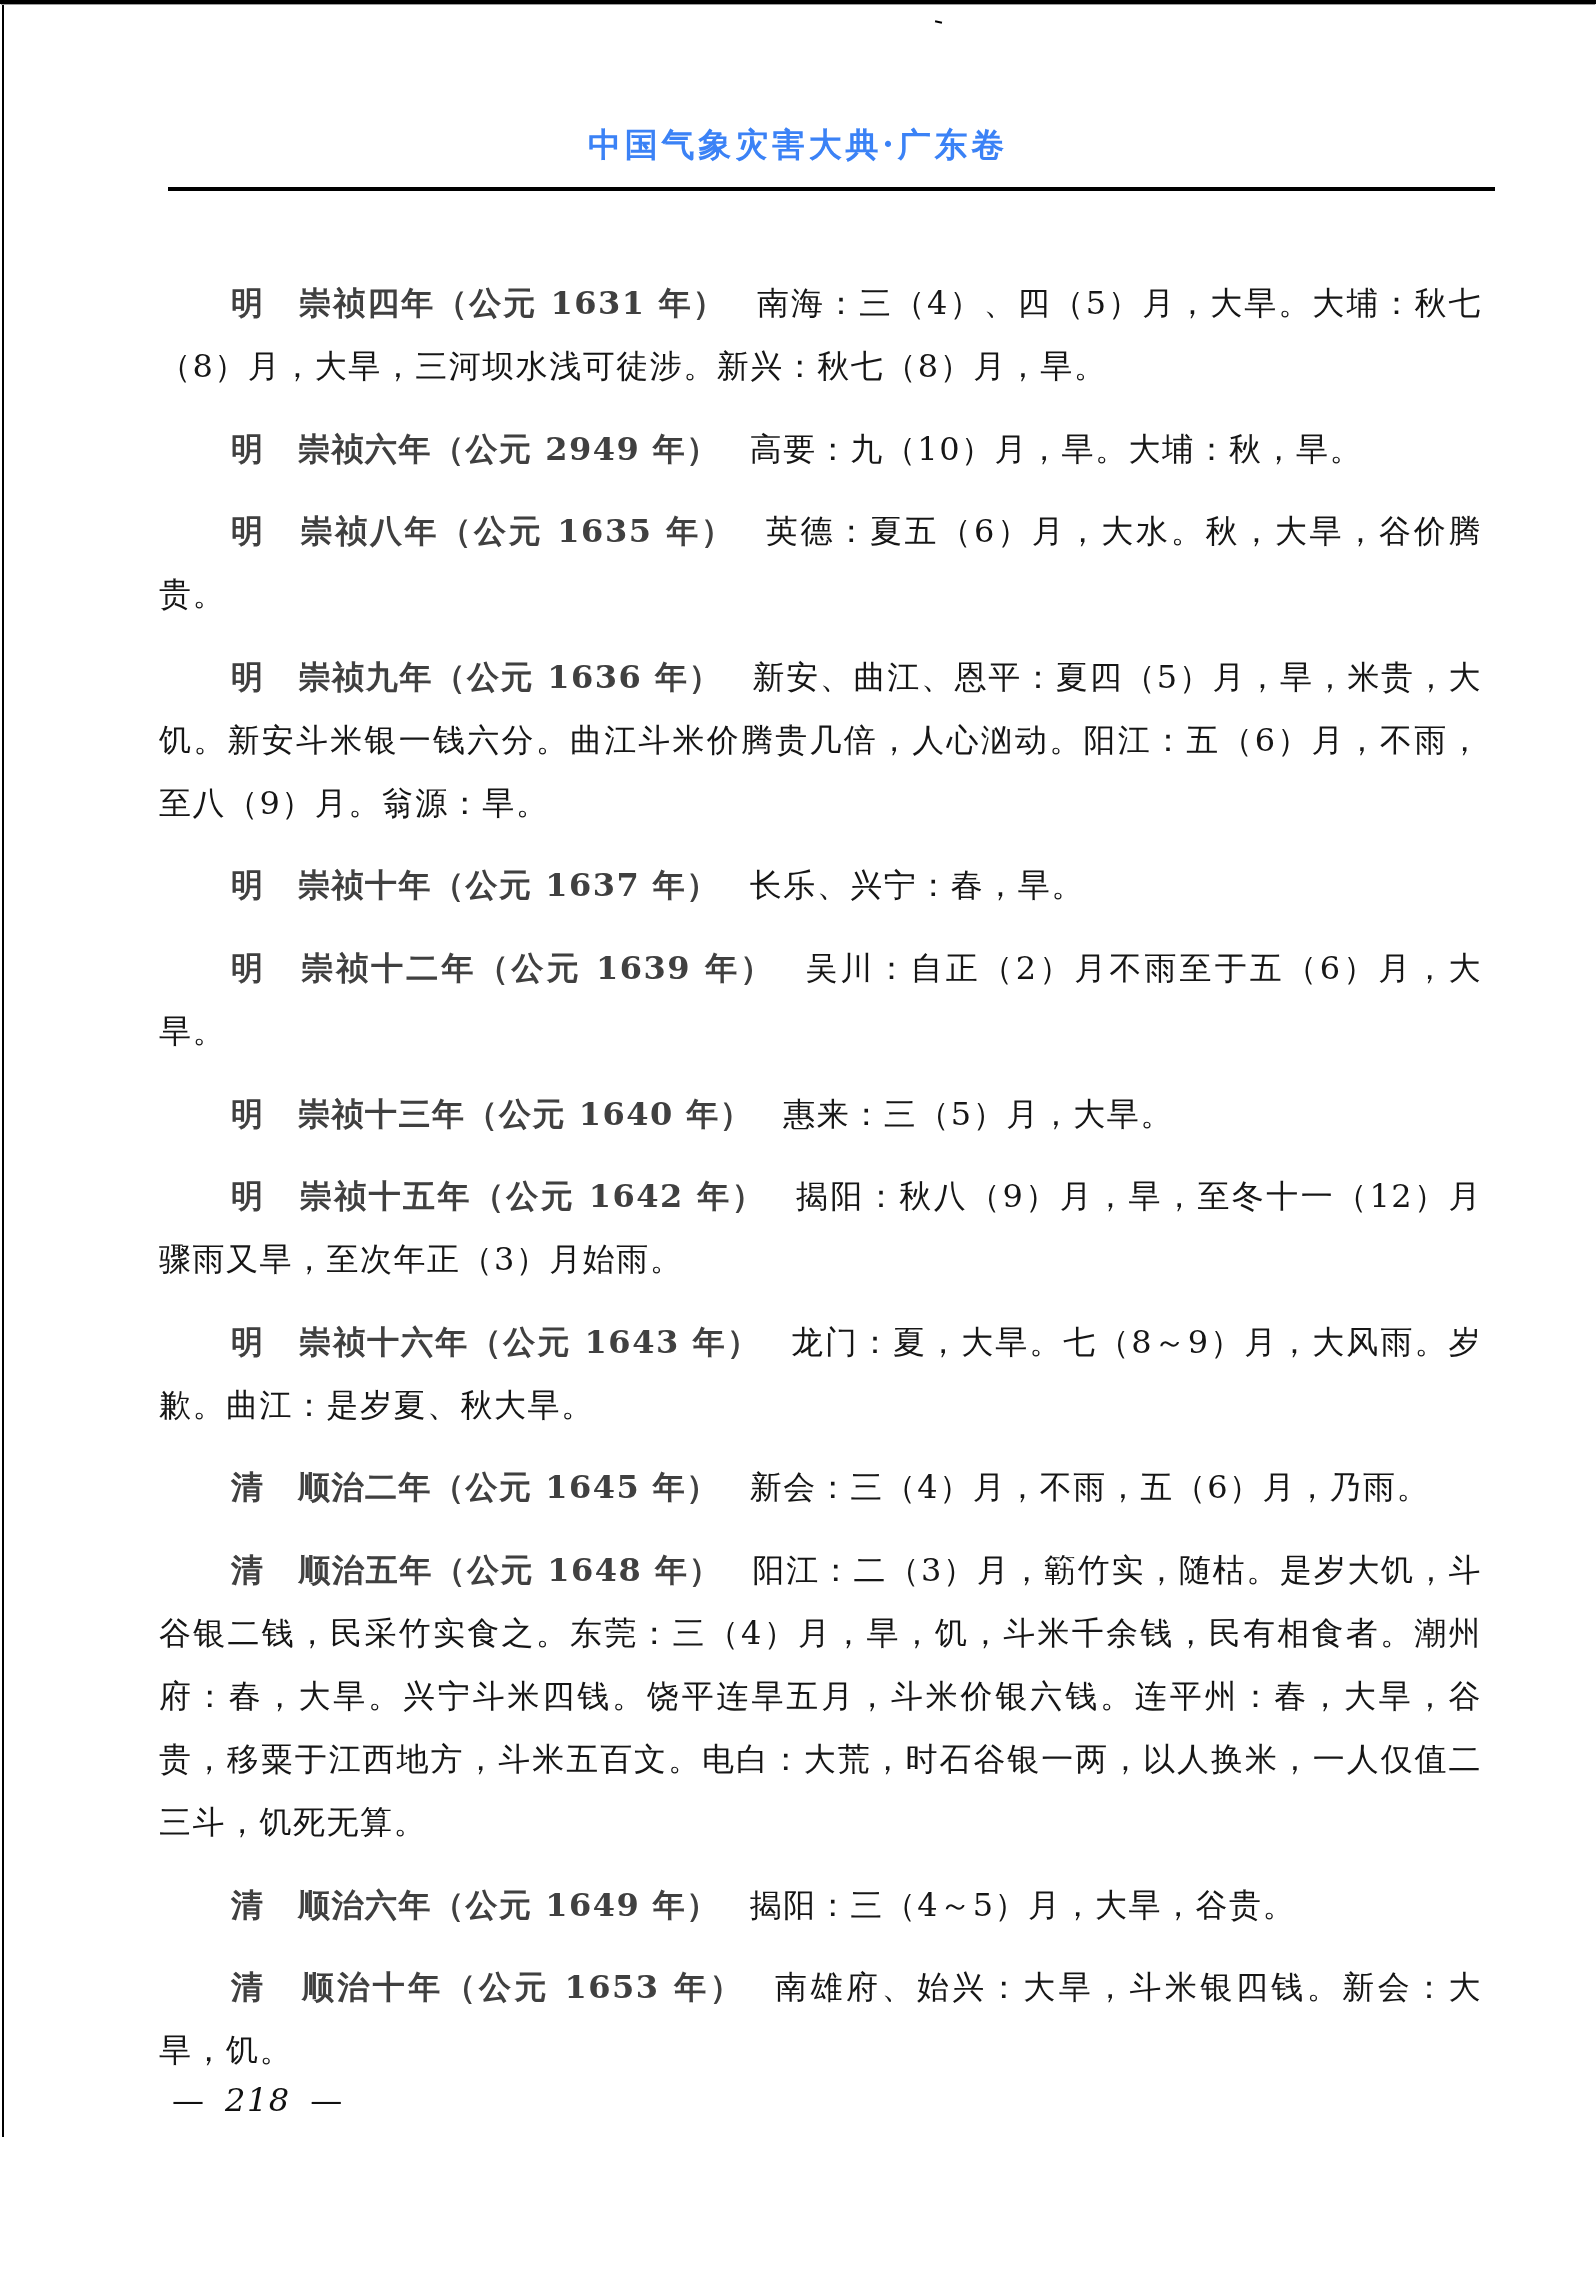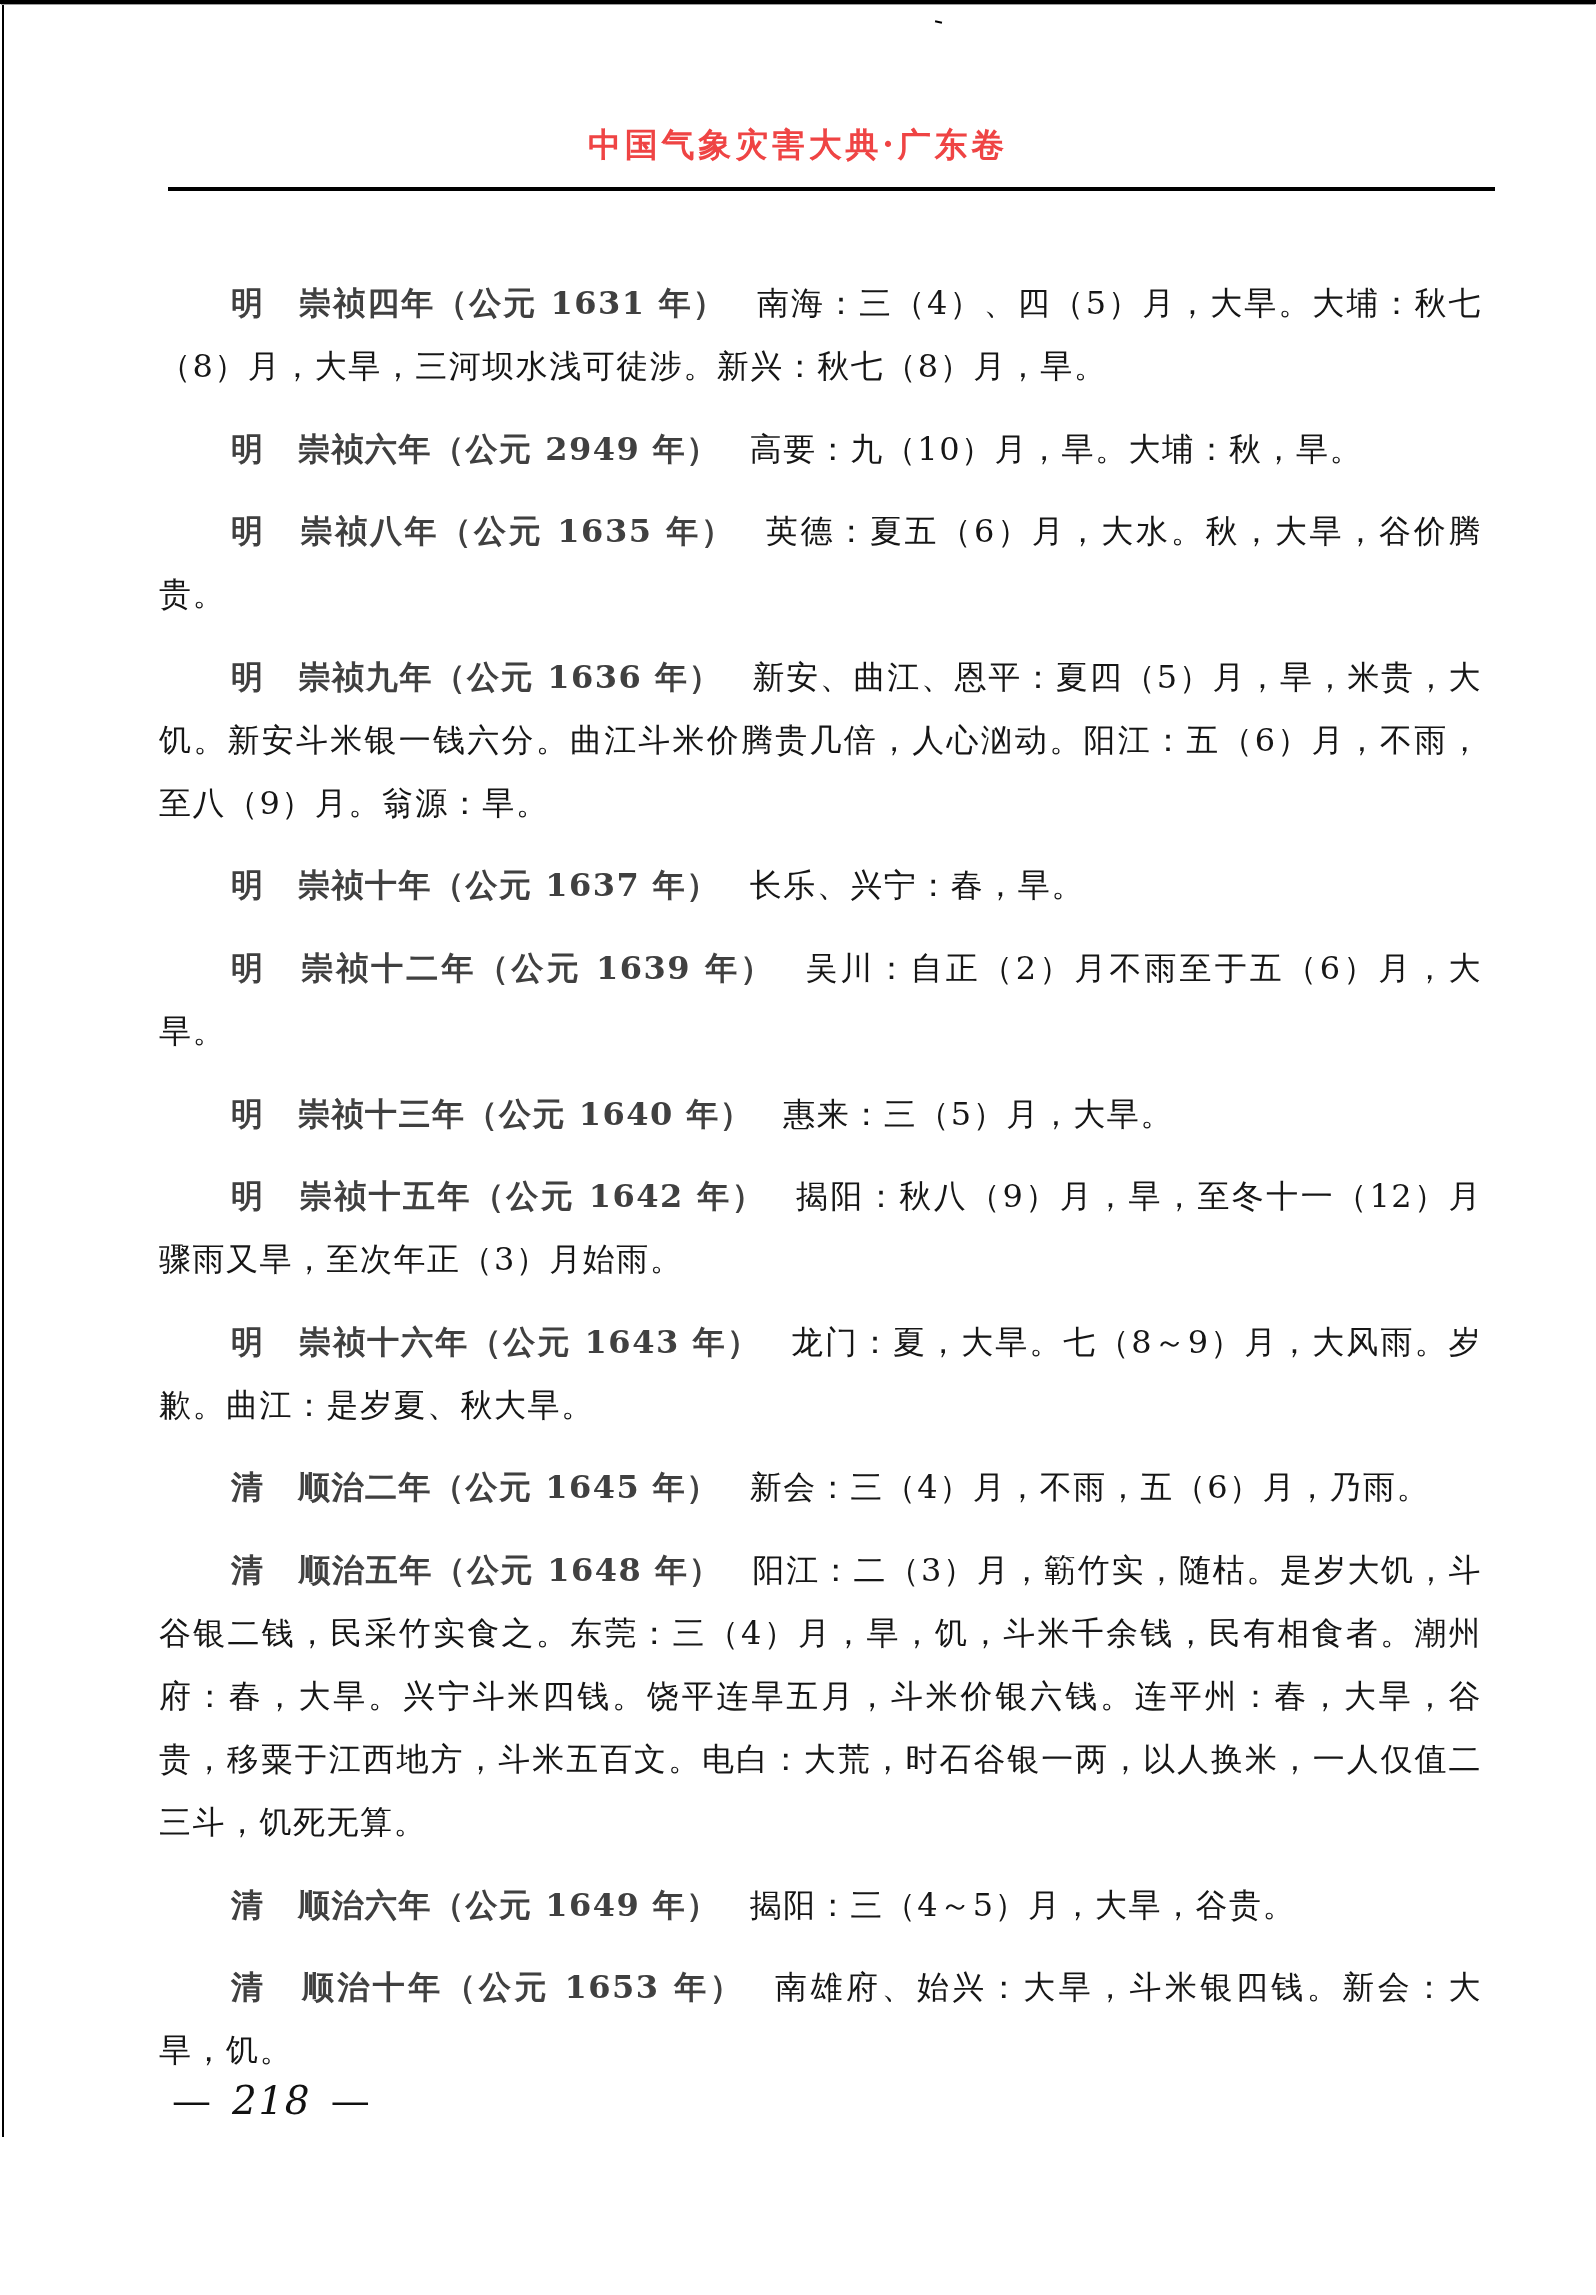--- a/index.html
+++ b/index.html
@@ -24,21 +24,21 @@
   .scan-speck{
     position:absolute;left:935px;top:21px;width:6.8px;height:2.3px;
     background:#000;transform:rotate(12deg);
   }
   
   .running-head{
     position:absolute;top:123px;left:0;width:100%;
     text-align:center;
     font-size:33px;font-weight:bold;
     letter-spacing:3.8px;
-    color:#ef4444;
+    color:#3b82f6;
   }
   .head-rule{
     position:absolute;top:187px;left:168px;width:1327px;height:3.8px;
     background:#000;
   }
   
   .text-col{
     position:absolute;top:272px;left:159px;width:1323px;
   }
   .entry{
@@ -51,21 +51,21 @@
   }
   .entry .head{
     font-weight:bold;
     margin-right:30px;
     color:#404040;
   }
   .entry .body{color:#161616;}
   
   .page-number{
     position:absolute;top:2078px;left:172px;
-    font-size:39px;line-height:45px;
+    font-size:32px;line-height:45px;
     letter-spacing:1.5px;
     color:#111;
   }
   .page-number .num{font-style:italic;padding:0 19.6px;}
 </style>
 </head>
 <body>
 
 <div class="page">
 

